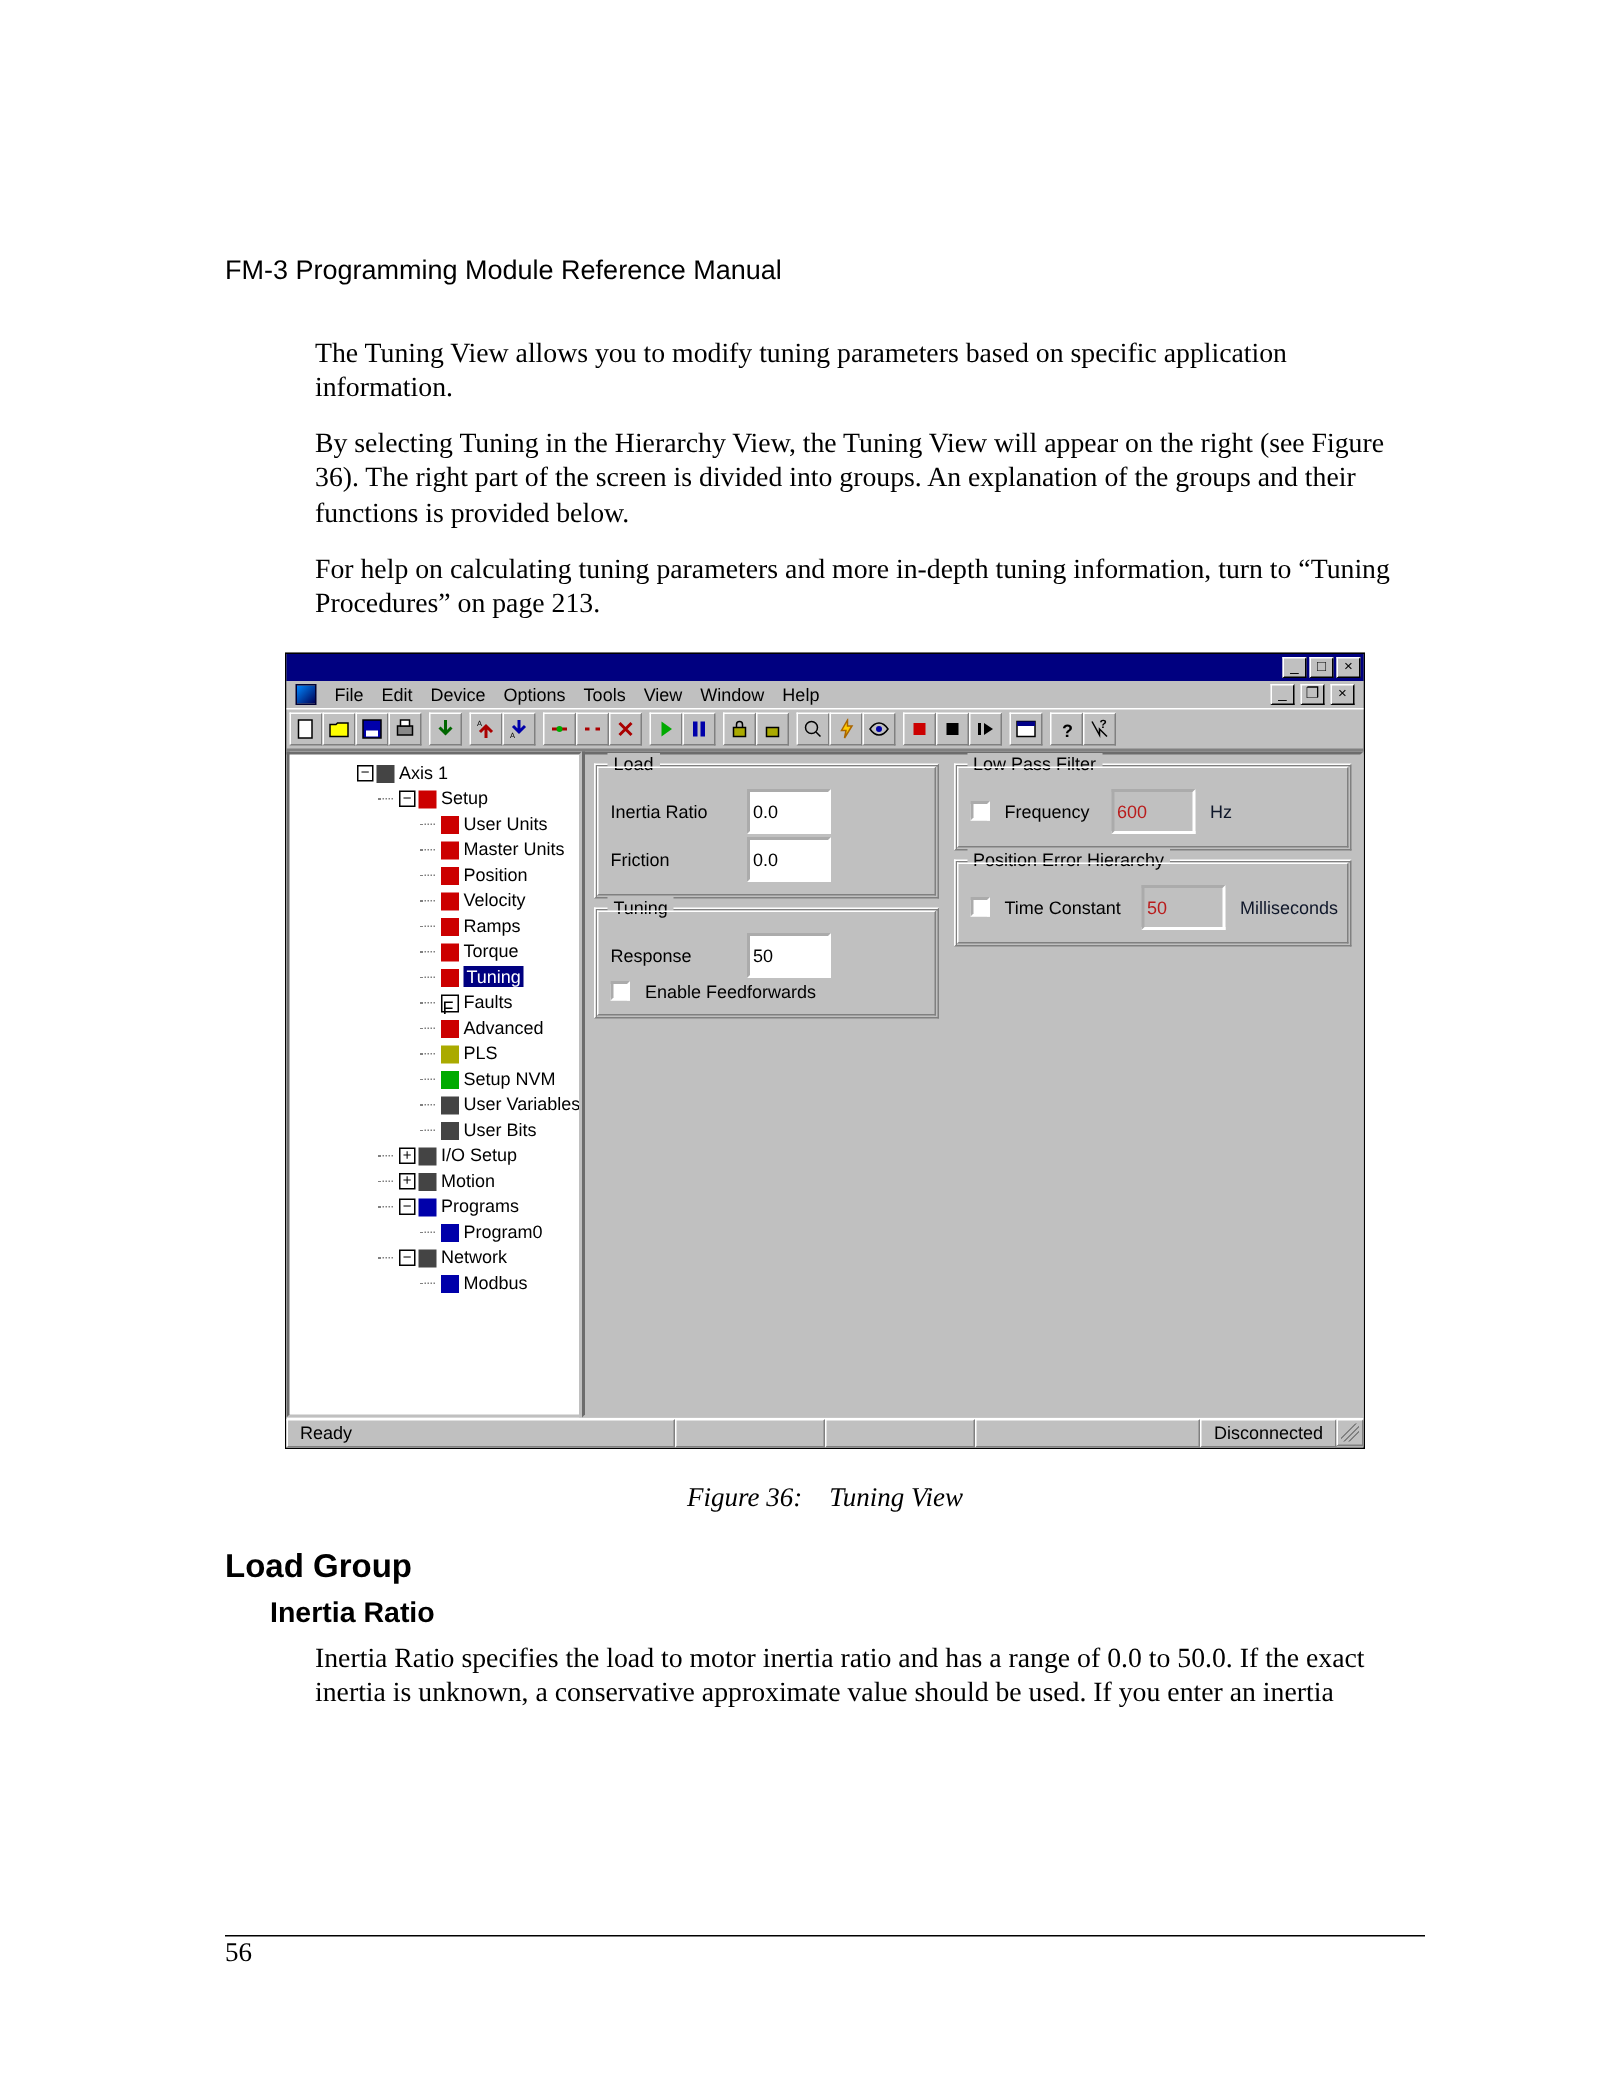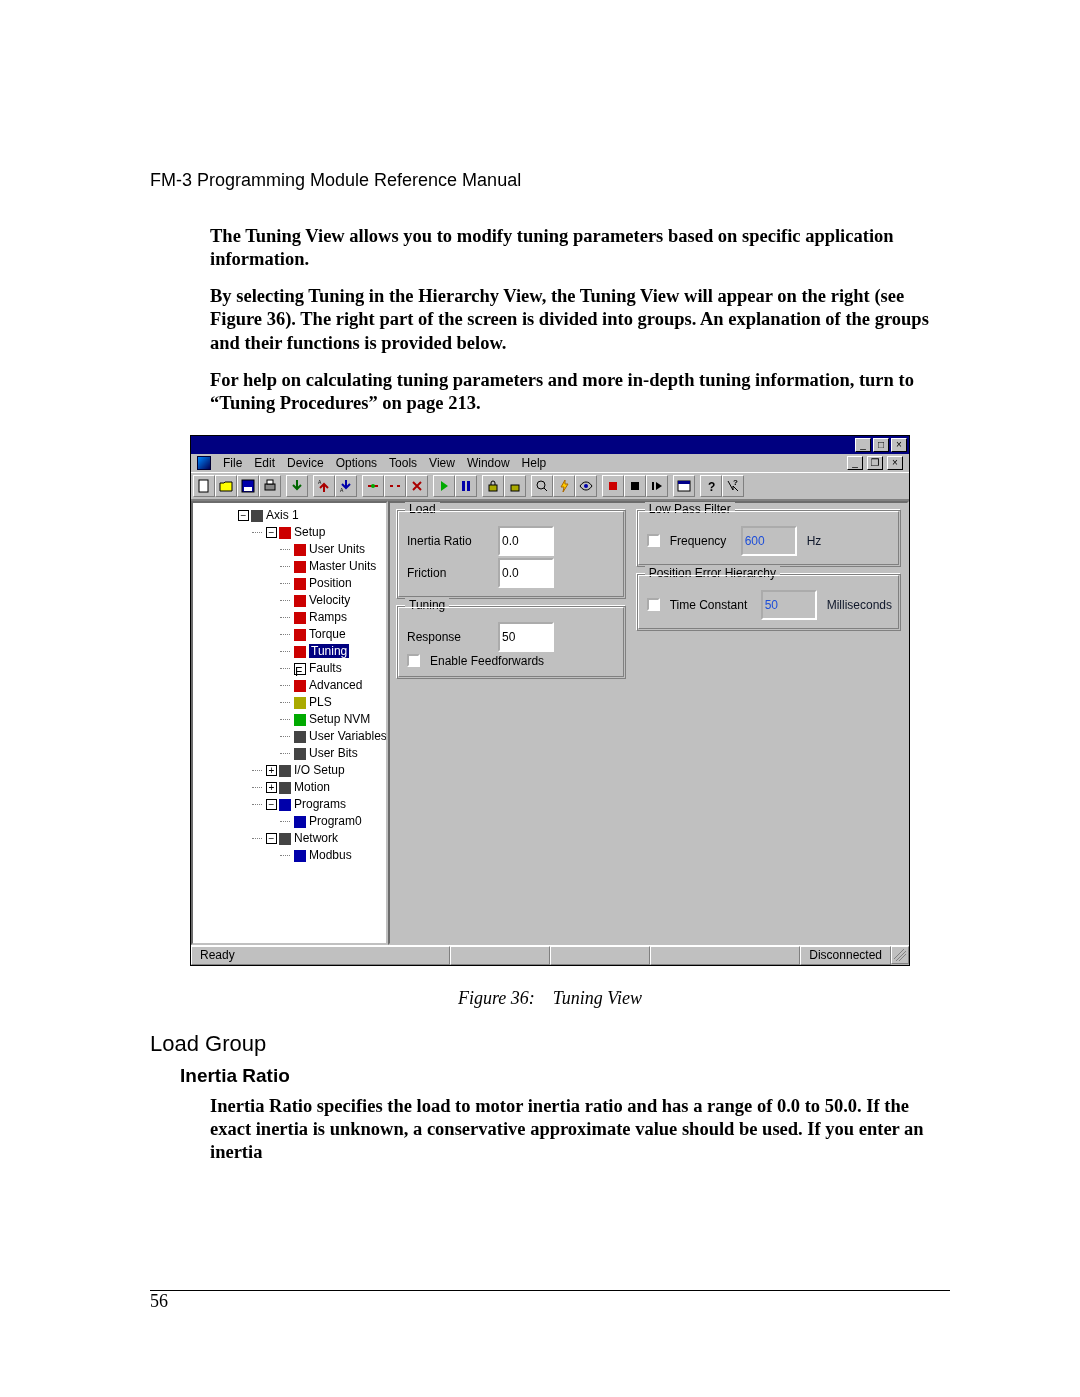--- a/index.html
+++ b/index.html
@@ -24,26 +24,25 @@
     font-family: Arial, Helvetica, sans-serif;
     font-size: 34px;
     font-weight: 700;
     margin-bottom: 12px;
   }
   .body-text {
     font-size: 18.5px;
     line-height: 1.25;
     margin-left: 60px;
     margin-bottom: 14px;
-    font-weight: bold;
   }
   .subsection {
     font-family: Arial, Helvetica, sans-serif;
     font-size: 22px;
-    font-weight: 400;
+    font-weight: 700;
     margin-top: 22px;
     margin-bottom: 8px;
   }
   .subsub {
     font-family: Arial, Helvetica, sans-serif;
     font-size: 19px;
     font-weight: 700;
     margin-left: 30px;
     margin-bottom: 8px;
   }
@@ -186,21 +185,21 @@
     position: absolute; top: -8px; left: 8px;
     background: #c0c0c0; padding: 0 4px; font-size: 12px;
   }
   .row { display: flex; align-items: center; gap: 6px; margin: 2px 0; font-size: 12px; position: relative; z-index: 1; }
   .row .lbl { width: 85px; }
   .txt {
     width: 56px; height: 30px;
     border: 2px inset #fff; background: #fff;
     font-size: 12px; padding: 0 2px;
   }
-  .txt.disabled { background: #c0c0c0; color: #1d4ed8; }
+  .txt.disabled { background: #c0c0c0; color: #b91c1c; }
   .cb {
     width: 13px; height: 13px; border: 2px inset #fff; background: #fff;
     display: inline-block; margin-right: 4px;
   }
   .unit { color: #0f172a; margin-left: 4px; text-align: center; }
   .cols { display: flex; gap: 10px; align-items: flex-start; }
   .cols > div { flex: 1; }
   .statusbar {
     display: flex;
     background: #b0b0b0;

